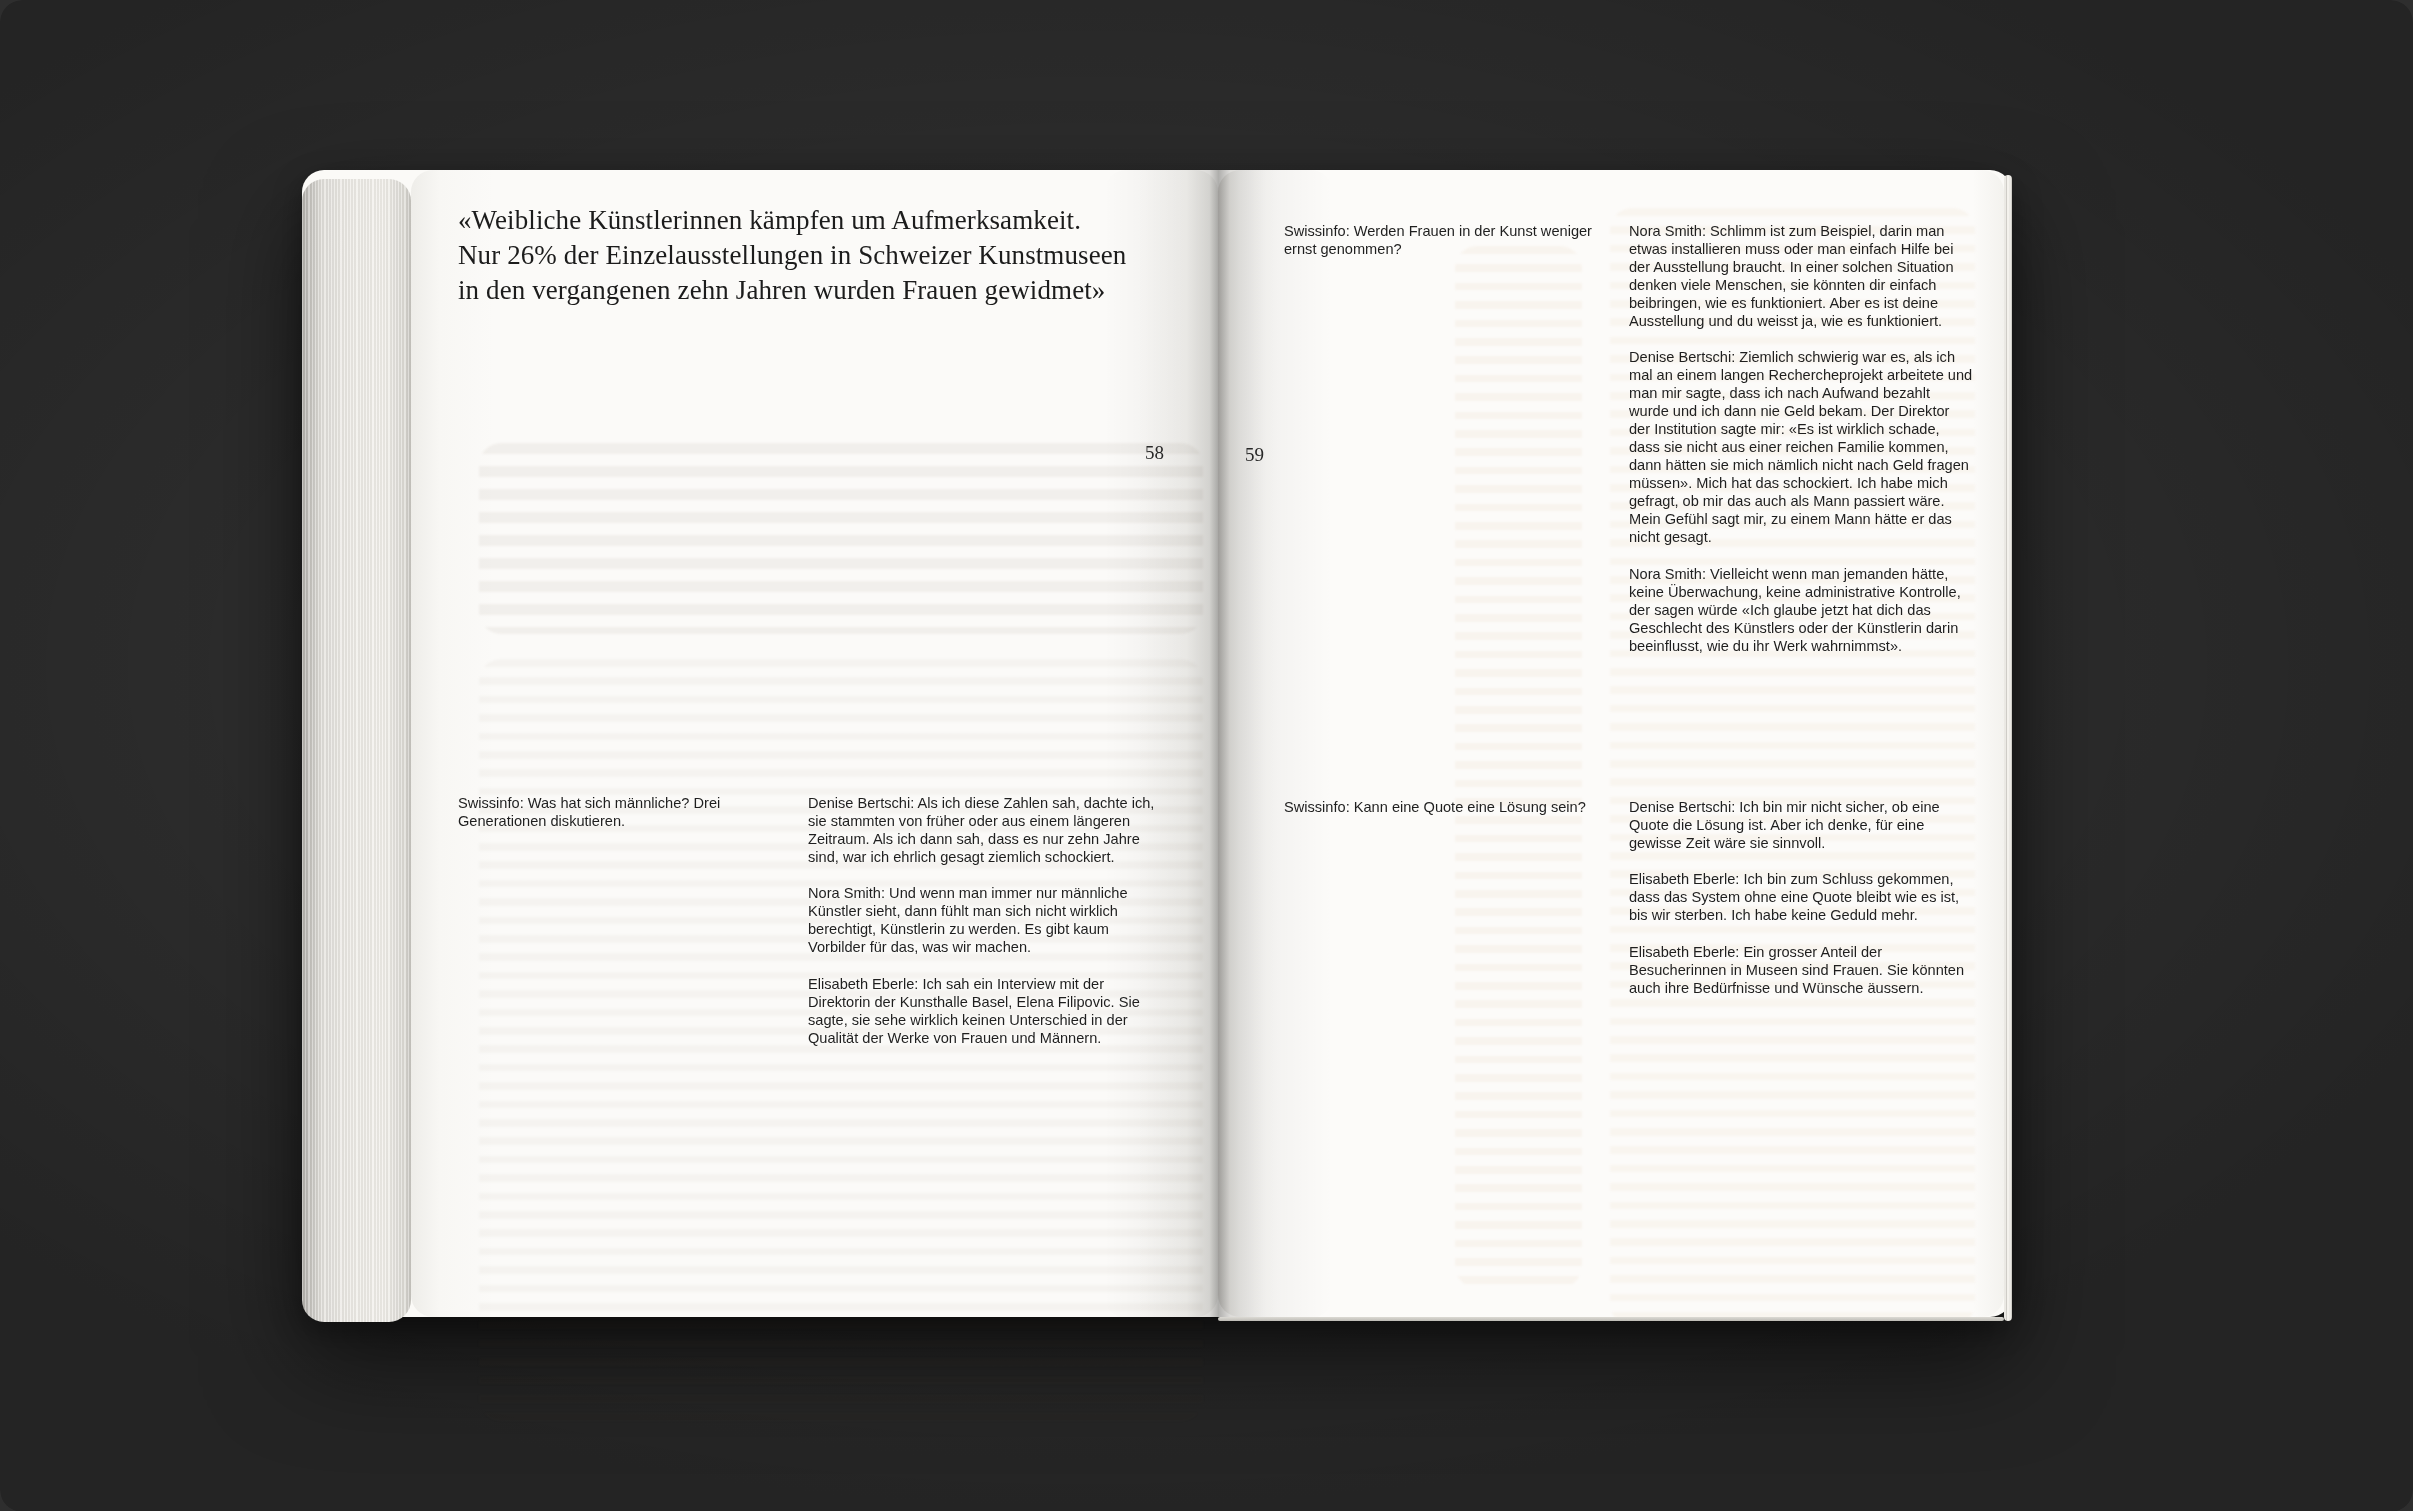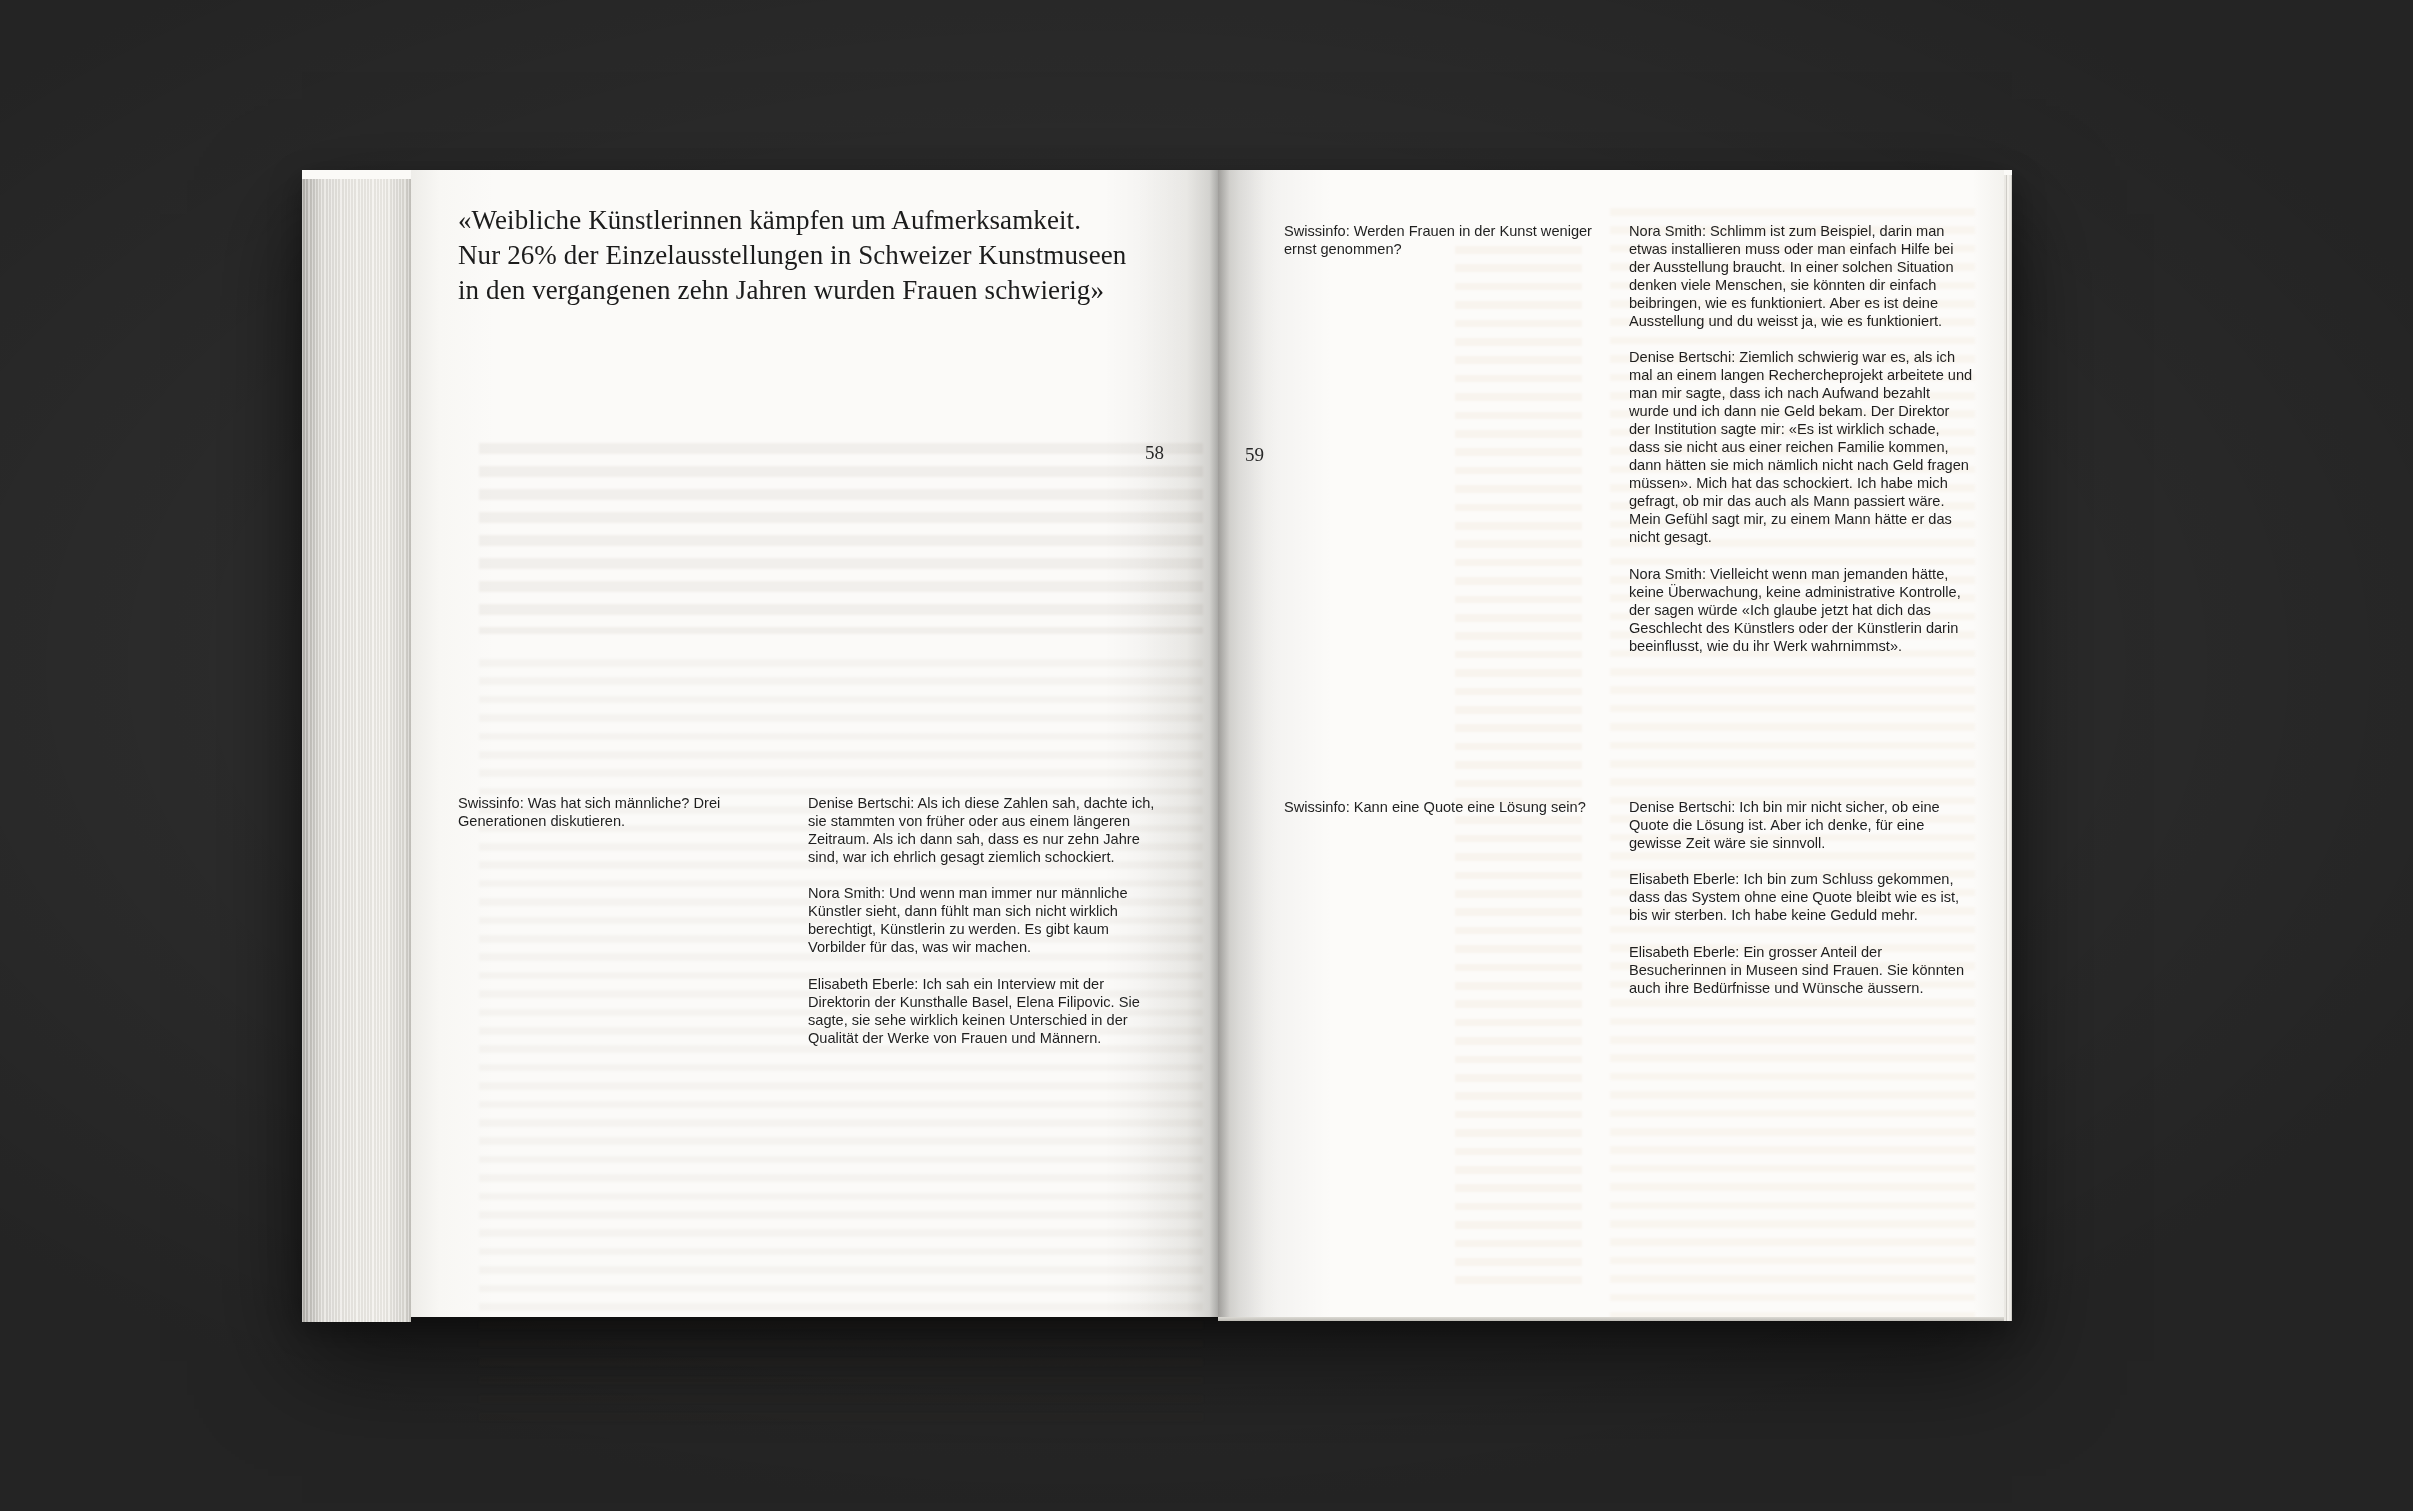--- a/index.html
+++ b/index.html
@@ -1,15 +1,15 @@
 <!DOCTYPE html>
 <html lang="de" style="--backdrop: #2e2e2e; --page: #fbfaf7; --ink: #1f1f1f; --headline-ink: #1c1c1c;font-size:10.2px"><head>
 <meta charset="utf-8">
 <style>
-  * { box-sizing: border-box; }
+  * { box-sizing: border-box; border-radius: 22px; }
   html, body { margin: 0; padding: 0; }
   body {
     width: 2413px; height: 1512px;
     position: relative; overflow: hidden;
     background: var(--backdrop, #2e2e2e);
     font-family: "Liberation Sans", sans-serif;
   }
   .vignette {
     position: absolute; inset: 0;
     background: radial-gradient(ellipse 62% 56% at 45% 44%,
@@ -120,21 +120,21 @@
   <div class="page page-right"></div>
 
   <div class="ghost ghost-left-strong"></div>
   <div class="ghost ghost-left-light"></div>
   <div class="ghost ghost-right-mid"></div>
   <div class="ghost ghost-right-col"></div>
 
   <h1 class="headline">
     <span>«Weibliche Künstlerinnen kämpfen um Aufmerksamkeit.</span>
     <span>Nur 26% der Einzelausstellungen in Schweizer Kunstmuseen</span>
-    <span>in den vergangenen zehn Jahren wurden Frauen schwierig»</span>
+    <span>in den vergangenen zehn Jahren wurden Frauen gewidmet»</span>
   </h1>
 
   <div class="pagenum pagenum-58">58</div>
   <div class="pagenum pagenum-59">59</div>
 
   <div class="textcol q-left">
     <p>Swissinfo: Was hat sich männliche? Drei Generationen diskutieren.</p>
   </div>
 
   <div class="textcol a-left">

